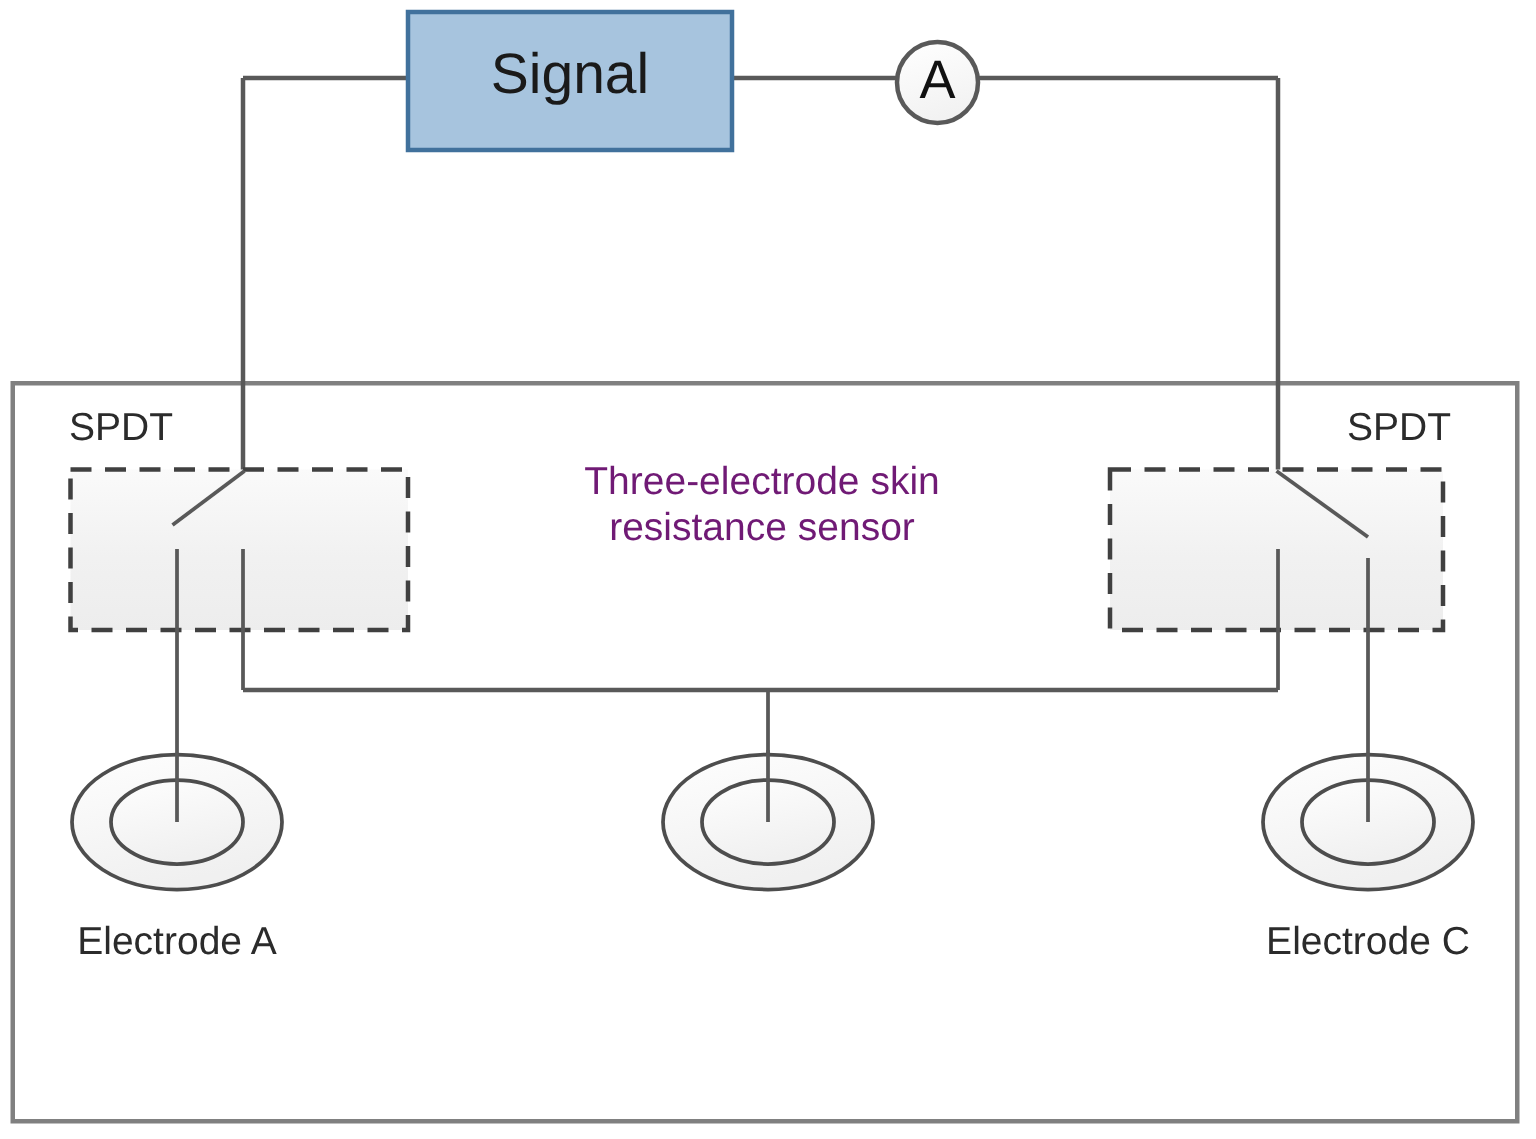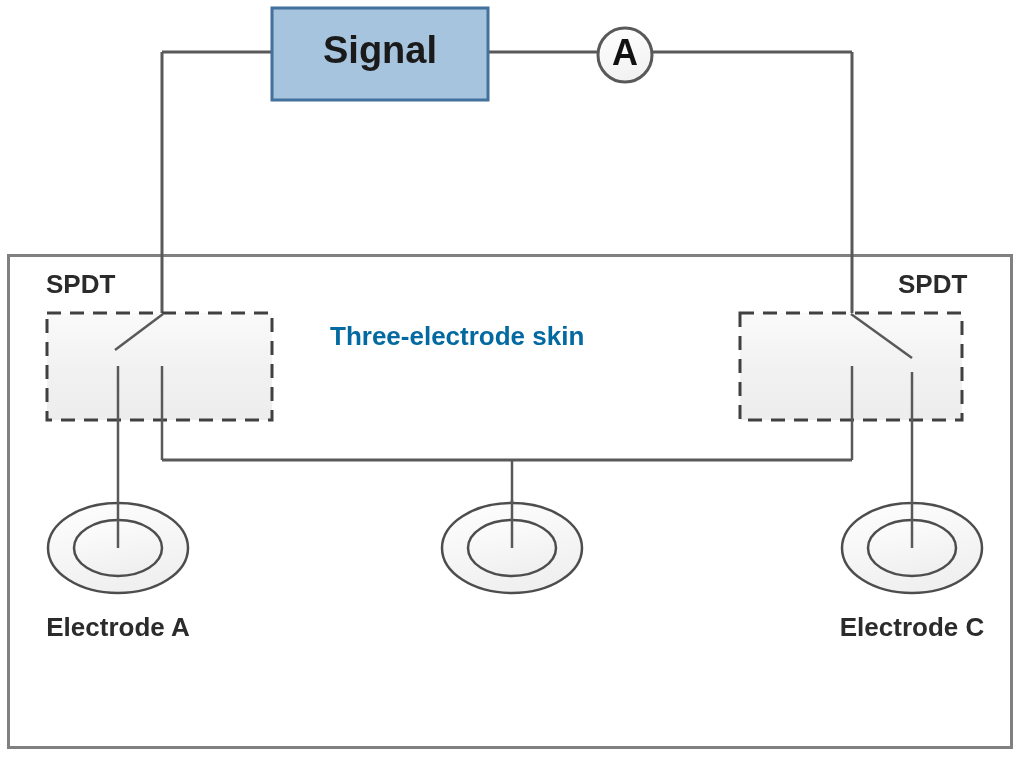--- a/index.html
+++ b/index.html
@@ -24,21 +24,20 @@
     top: 0;
     width: 1024px;
     height: 759px;
   }
   .lbl {
     position: absolute;
     color: #2b2b2b;
     font-family: "Liberation Sans", sans-serif;
     white-space: nowrap;
     line-height: 1.18;
-    font-weight: bold;
   }
   #signal-label {
     left: 272px;
     top: 28px;
     width: 216px;
     text-align: center;
     font-size: 38px;
     color: #1a1a1a;
   }
   #ammeter-label {
@@ -56,23 +55,23 @@
   }
   #spdt-right-label {
     left: 898px;
     top: 269px;
     font-size: 26px;
   }
   #sensor-title {
     left: 330px;
     top: 305px;
     width: 356px;
+    text-align: center;
     font-size: 26px;
-    color: #0369a1;
-    margin-top: 16px;
+    color: #701a75;
   }
   #sensor-title span { display: block; }
   .electrode-label {
     top: 612px;
     width: 240px;
     text-align: center;
     font-size: 26px;
   }
   #electrode-a-label { left: -2px; }
   #electrode-b-label { left: 392px; }
@@ -160,20 +159,21 @@
   <div class="lbl" id="signal-label">Signal</div>
 
   <div class="lbl" id="ammeter-label">A</div>
 
   <div class="lbl" id="spdt-left-label">SPDT</div>
 
   <div class="lbl" id="spdt-right-label">SPDT</div>
 
   <div class="lbl" id="sensor-title">
     <span>Three-electrode skin</span>
+    <span>resistance sensor</span>
   </div>
 
   <div class="lbl electrode-label" id="electrode-a-label">Electrode A</div>
 
 
   <div class="lbl electrode-label" id="electrode-c-label">Electrode C</div>
 
 </div>
 
 </body></html>

